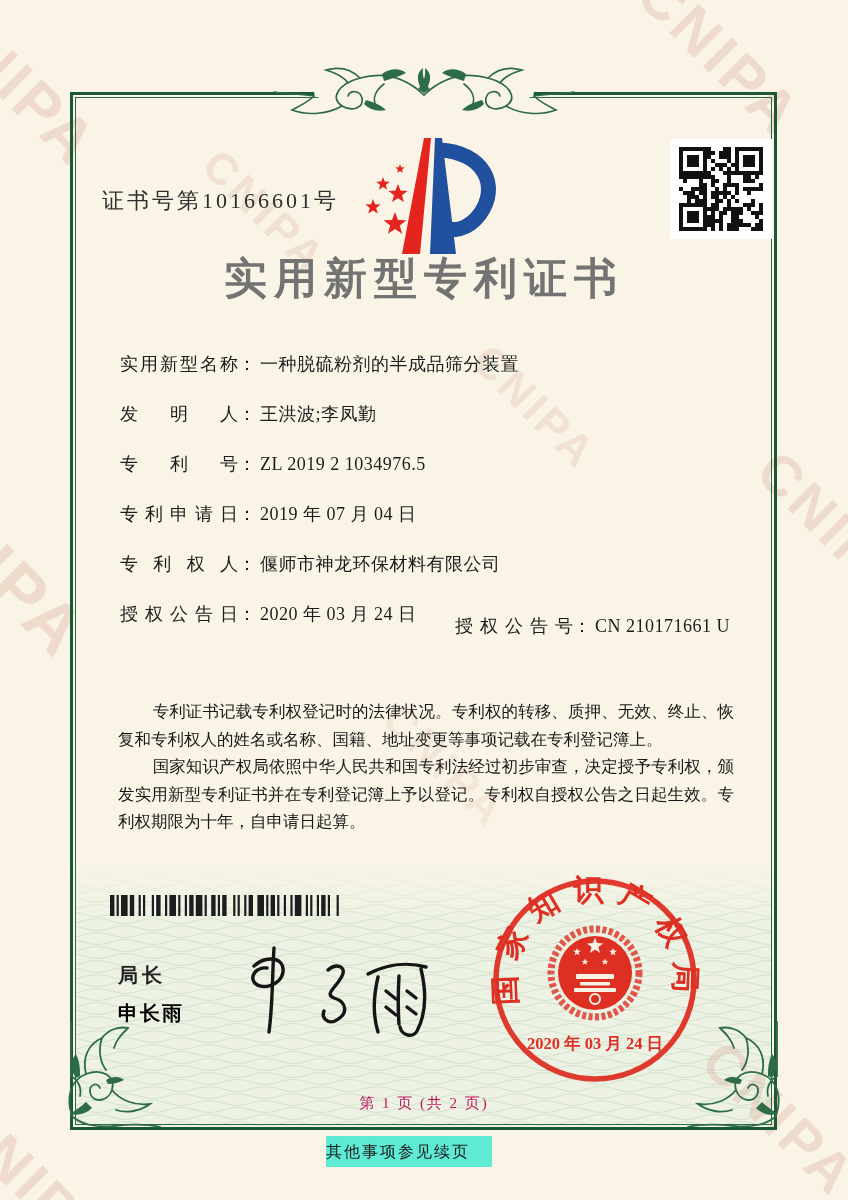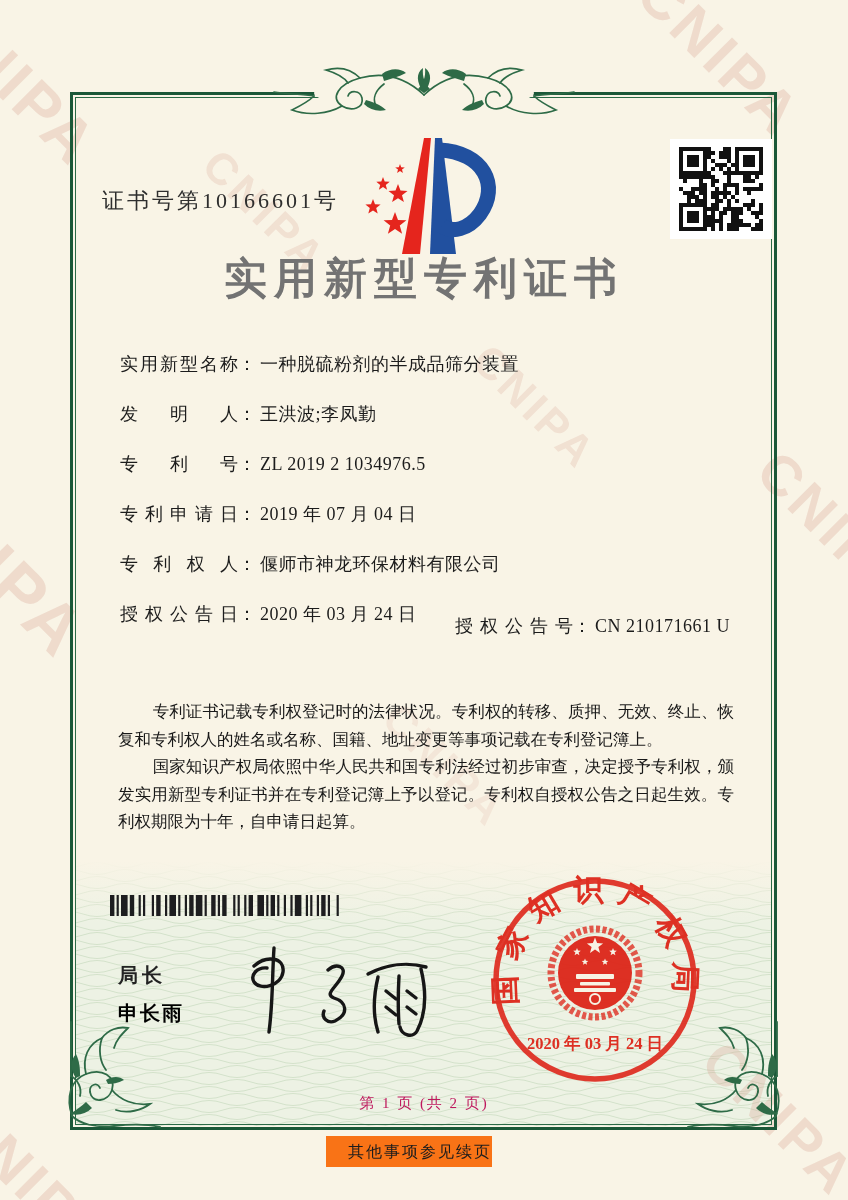--- a/index.html
+++ b/index.html
@@ -36,21 +36,21 @@
   .fvalue{letter-spacing:.5px;}
   .group2{position:absolute;left:335px;top:12px;}
   .paras{position:absolute;left:118px;top:698px;width:616px;font-size:16.5px;line-height:27.5px;color:#181818;text-align:justify;}
   .paras p{margin:0;text-indent:2.1em;}
   .barcode{position:absolute;left:110px;top:895px;}
   .officer-role{position:absolute;left:118px;top:962px;font-family:"Liberation Sans","DejaVu Sans",sans-serif;font-weight:600;font-size:20px;letter-spacing:4px;color:#222;}
   .officer-name{position:absolute;left:118px;top:1000px;font-family:"Liberation Sans","DejaVu Sans",sans-serif;font-weight:600;font-size:20px;letter-spacing:2px;color:#000000;}
   .signature{position:absolute;left:232px;top:936px;}
   .seal{position:absolute;left:488px;top:873px;mix-blend-mode:multiply;opacity:.95;}
   .page-num{position:absolute;left:0;top:1094px;width:848px;text-align:center;font-size:15px;letter-spacing:2px;color:#be185d;}
-  .note-box{position:absolute;left:326px;top:1136px;width:166px;height:31px;background:#f97316;text-align:right;line-height:31px;font-size:16px;letter-spacing:2px;color:#1d1d1d;z-index:6;}
+  .note-box{position:absolute;left:326px;top:1136px;width:166px;height:31px;background:#5eead4;text-align:left;line-height:31px;font-size:16px;letter-spacing:2px;color:#1d1d1d;z-index:6;}
 </style>
 </head>
 <body>
 
 <div class="page">
 
   <div class="band">
     <svg id="waves" width="697" height="266">
         <g fill="none" stroke="#cfdfc6" stroke-width="1" opacity=".85">
           <path d="M-20 5 q14 5 28 0 q14 -5 28 0 q14 5 28 0 q14 -5 28 0 q14 5 28 0 q14 -5 28 0 q14 5 28 0 q14 -5 28 0 q14 5 28 0 q14 -5 28 0 q14 5 28 0 q14 -5 28 0 q14 5 28 0 q14 -5 28 0 q14 5 28 0 q14 -5 28 0 q14 5 28 0 q14 -5 28 0 q14 5 28 0 q14 -5 28 0 q14 5 28 0 q14 -5 28 0 q14 5 28 0 q14 -5 28 0 q14 5 28 0 q14 -5 28 0 q14 5 28 0 q14 -5 28 0"></path>

